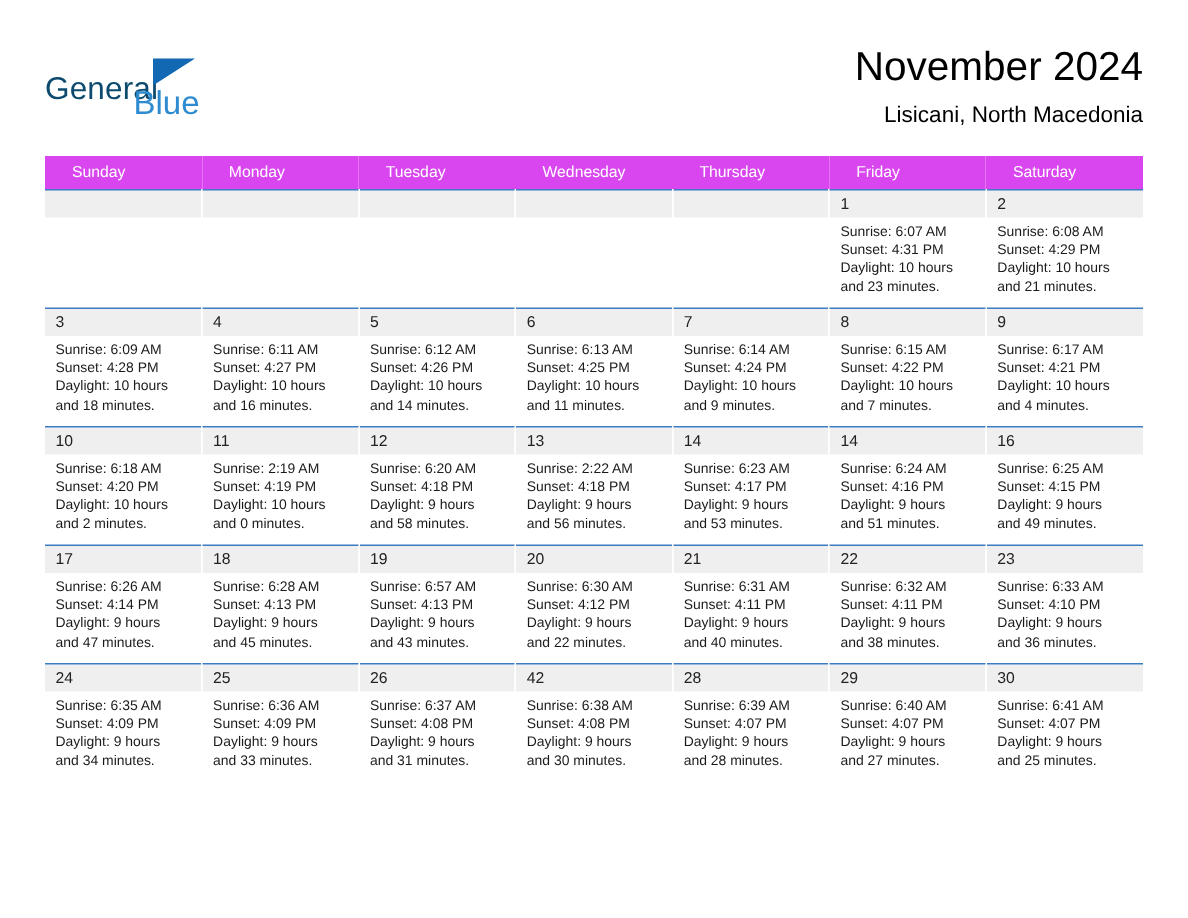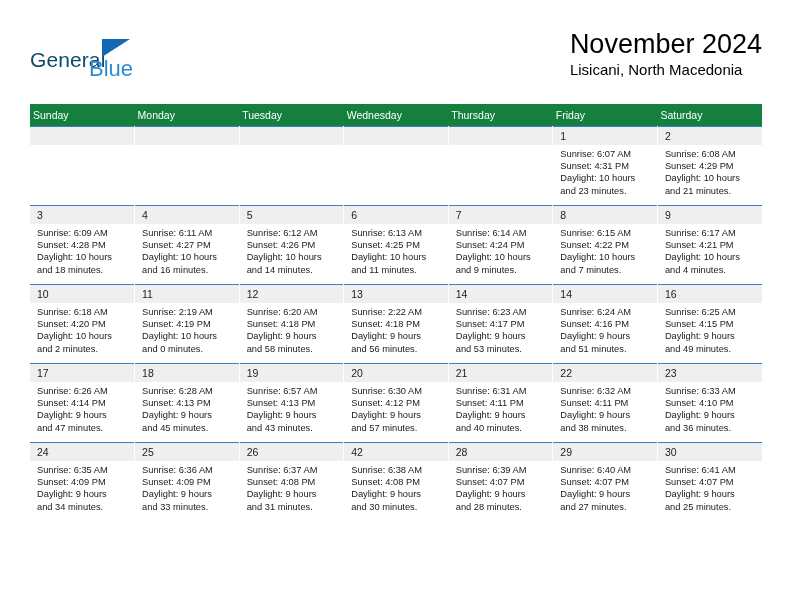--- a/index.html
+++ b/index.html
@@ -59,51 +59,52 @@
     left: 59px;
     top: 22px;
     font-size: 22px;
     color: #2e8bd0;
   }
 
   .title-wrap {
     position: absolute;
     right: 0;
     top: 0;
-    text-align: left;
+    text-align: right;
   }
   .cal-title {
     font-size: 27px;
     color: #000;
     line-height: 32px;
     white-space: nowrap;
   }
   .cal-subtitle {
     font-size: 15px;
     color: #000;
     line-height: 20px;
+    margin-top: 7px;
     white-space: nowrap;
   }
 
   
   .calendar {
     position: absolute;
     left: 30px;
     top: 104px;
     width: 732px;
     border-collapse: collapse;
     table-layout: fixed;
   }
   .calendar th {
-    background: #15803d;
+    background: #d946ef;
     color: #ffffff;
     font-size: 10.5px;
     font-weight: normal;
     text-align: left;
-    padding: 5px 0 5px 3px;
+    padding: 5px 0 5px 18px;
     height: 12px;
     border: none;
   }
   .calendar td {
     vertical-align: top;
     padding: 0;
     height: 78px;
     border-top: 1px solid #3b7dc0;
     border-right: 1px solid #ffffff;
     background: #ffffff;
@@ -352,21 +353,21 @@
               <div>Daylight: 9 hours</div>
               <div>and 43 minutes.</div>
             </div>
           </td>
           <td class="cell">
             <div class="daynum">20</div>
             <div class="info">
               <div>Sunrise: 6:30 AM</div>
               <div>Sunset: 4:12 PM</div>
               <div>Daylight: 9 hours</div>
-              <div>and 57 minutes.</div>
+              <div>and 22 minutes.</div>
             </div>
           </td>
           <td class="cell">
             <div class="daynum">21</div>
             <div class="info">
               <div>Sunrise: 6:31 AM</div>
               <div>Sunset: 4:11 PM</div>
               <div>Daylight: 9 hours</div>
               <div>and 40 minutes.</div>
             </div>

